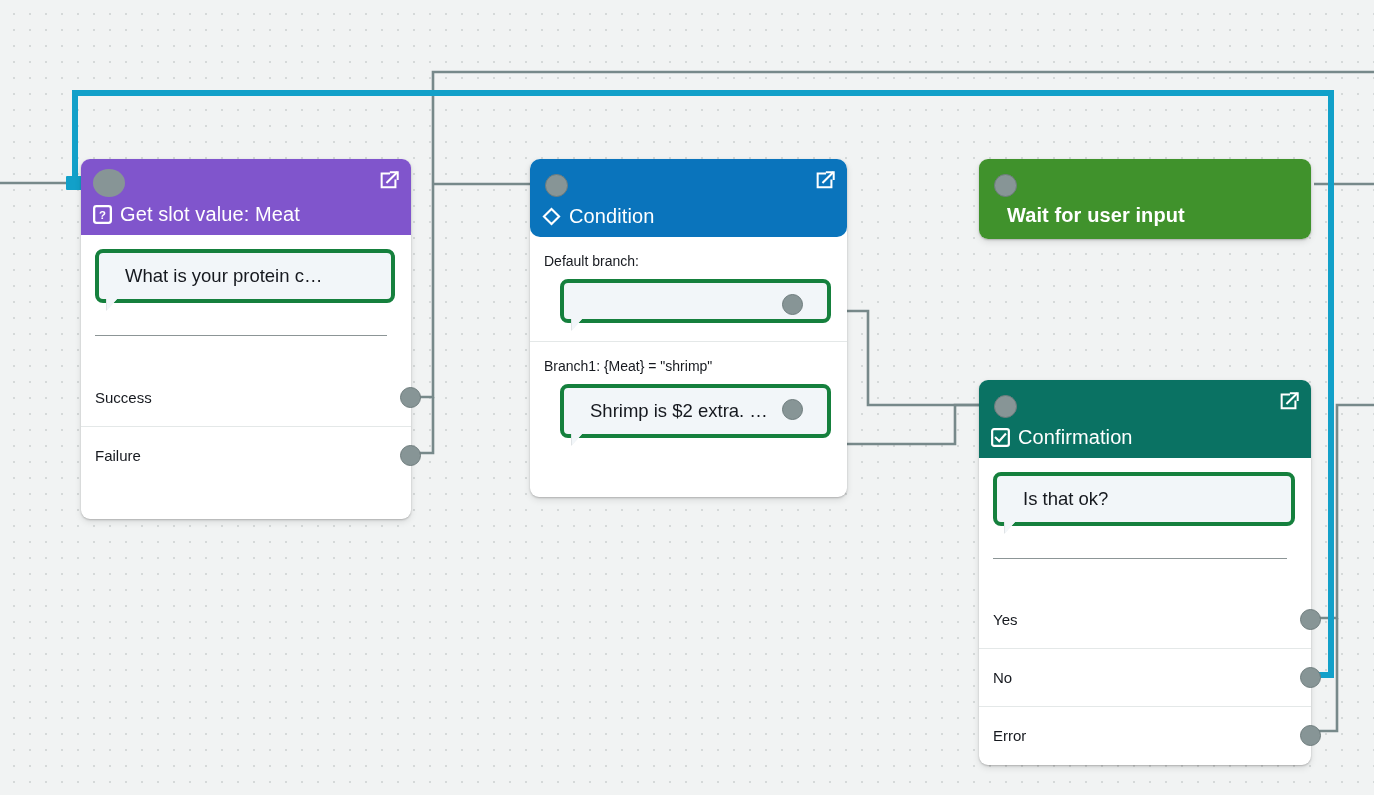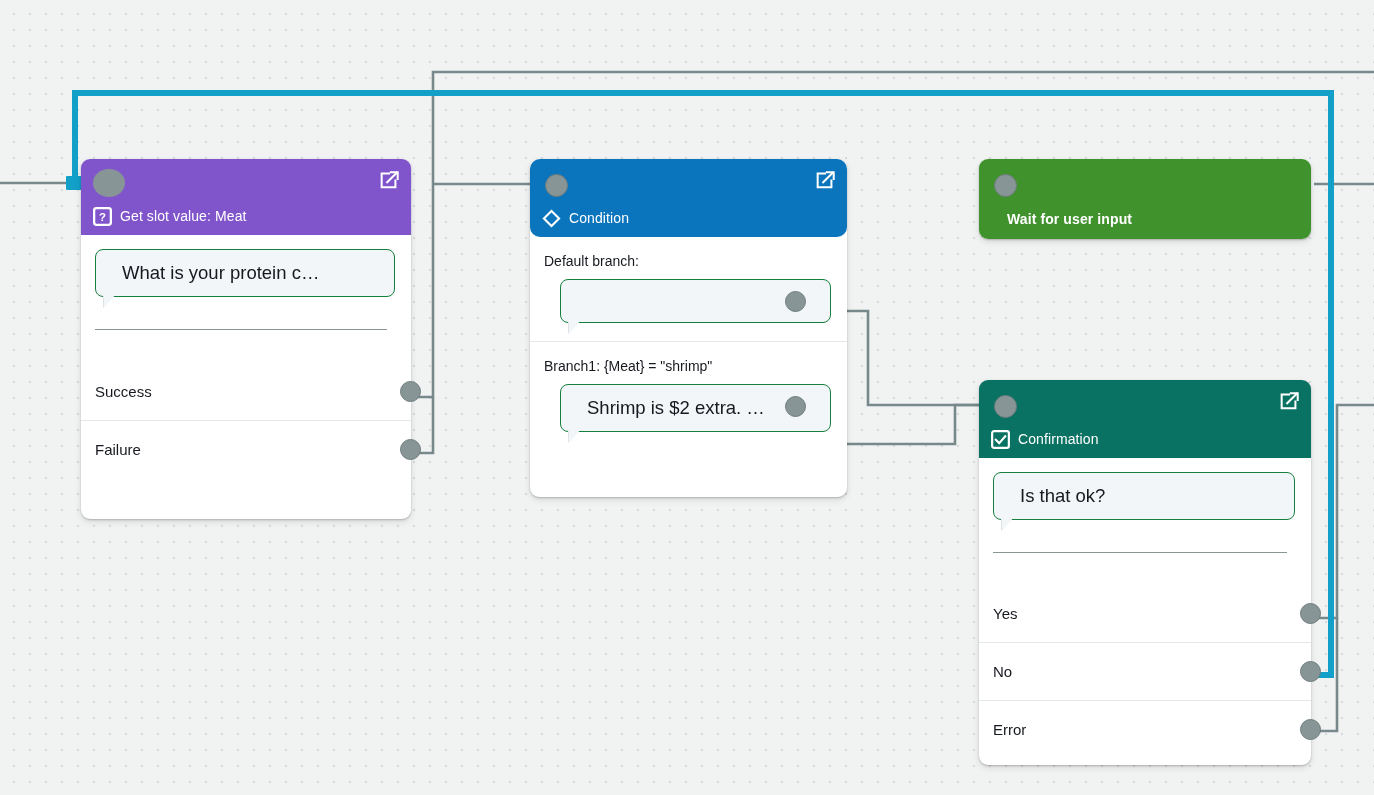--- a/index.html
+++ b/index.html
@@ -32,21 +32,21 @@
     border-radius: 9px 9px 0 0;
     padding: 10px 12px 9px 12px;
     min-height: 76px;
     display: flex;
     align-items: flex-end;
   }
   .node.collapsed .node-head { border-radius: 9px; }
   .head-row { display: flex; align-items: center; gap: 8px; }
   .head-title {
     color: #ffffff;
-    font-size: 14px;
+    font-size: 20px;
     line-height: 1.15;
     font-weight: 400;
     letter-spacing: .1px;
     white-space: nowrap;
   }
   .edit-icon {
     position: absolute;
     top: 10px; right: 11px;
     width: 22px; height: 22px;
     cursor: pointer;
@@ -66,21 +66,21 @@
   .port.in { left: -5px; top: -5px; }
   .port.in-head { left: 8px; top: 12px; }
   .port.inline { right: -10px; }
 
   
   .node-body { padding: 0; }
   .bubble-wrap { position: relative; padding: 14px 16px 22px 14px; }
   .bubble {
     position: relative;
     background: #f2f6f9;
-    border: 1px solid #15803d;
+    border: 4px solid #15803d;
     border-radius: 8px;
     padding: 12px 16px;
     min-height: 46px;
     display: flex;
     align-items: center;
     font-size: 18.5px;
     color: #16191f;
     white-space: nowrap;
     overflow: visible;
   }

